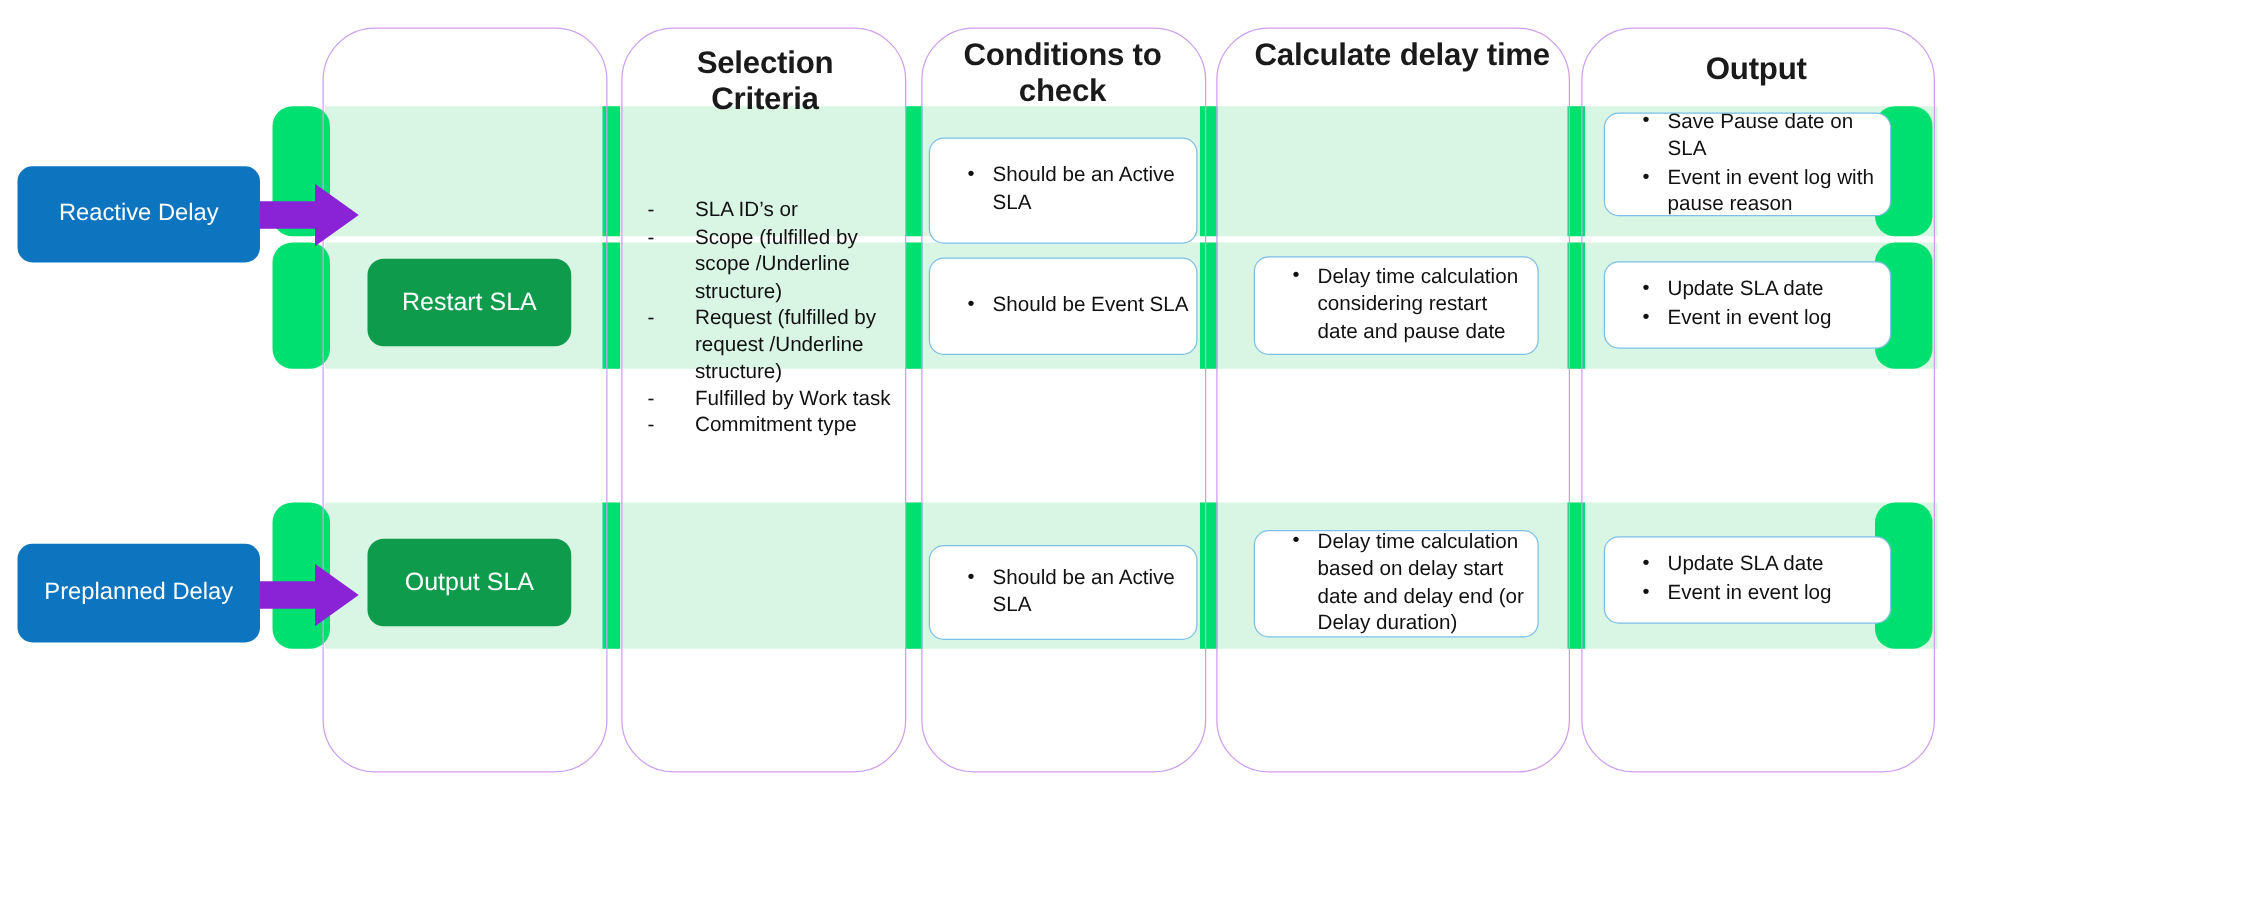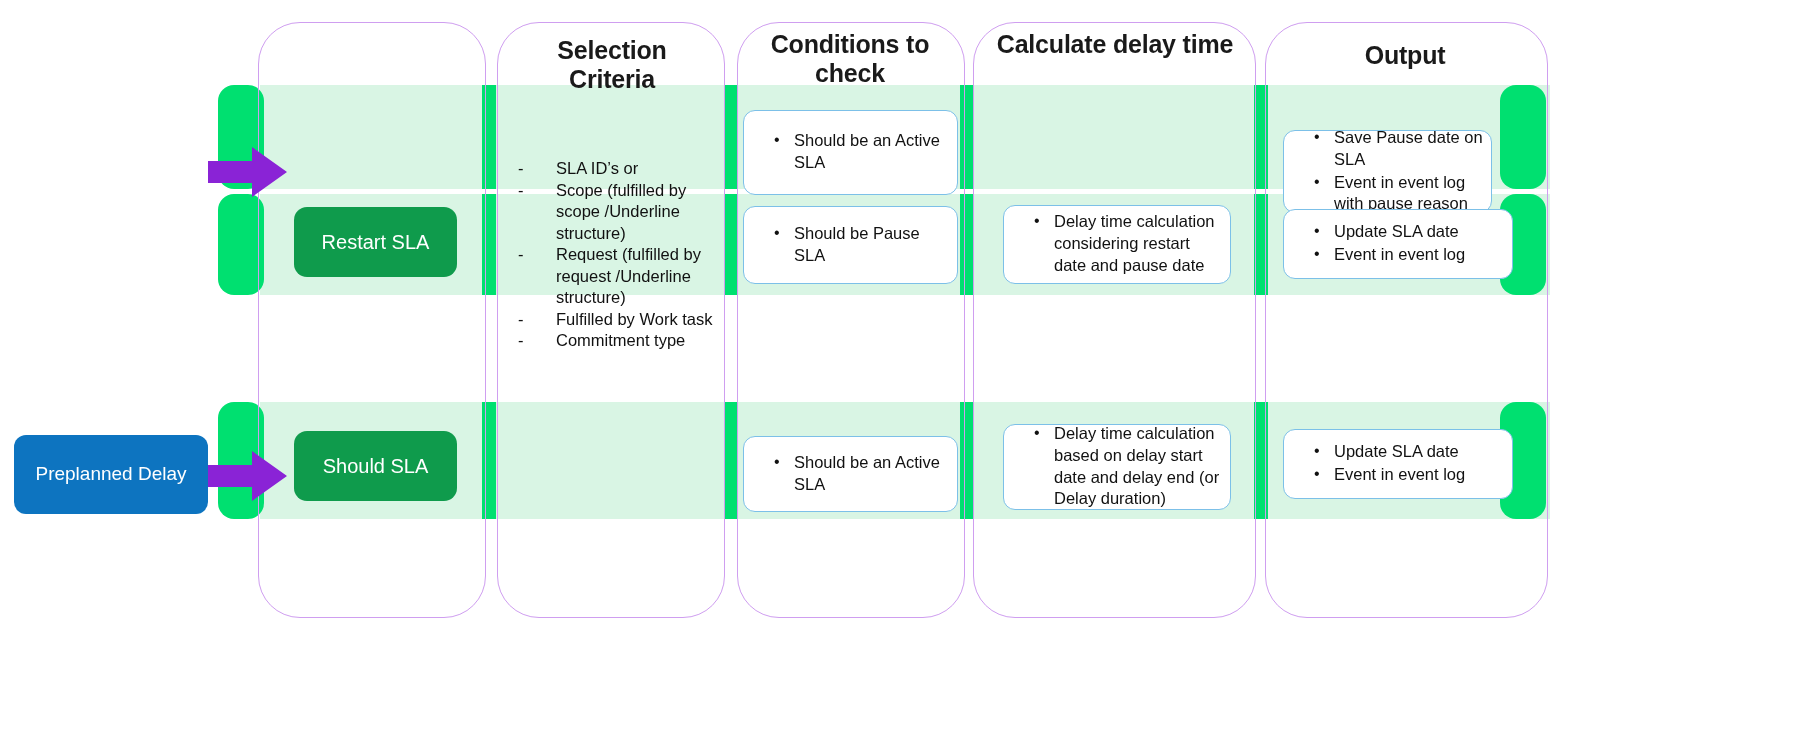--- a/index.html
+++ b/index.html
@@ -83,87 +83,90 @@
   <div class="col-outline" style="left:737px;top:22px;width:228px;height:596px;"></div>
   <div class="col-outline" style="left:973px;top:22px;width:283px;height:596px;"></div>
   <div class="col-outline" style="left:1265px;top:22px;width:283px;height:596px;"></div>
 
   <div class="col-head" style="left:512px;top:36px;width:200px;">
     <span>Selection Criteria</span>
   </div>
   <div class="col-head" style="left:750px;top:30px;width:200px;">
     <span>Conditions to check</span>
   </div>
-  <div class="col-head" style="left:990px;top:30px;width:250px;">
+  <div class="col-head" style="left:990px;top:30px;width:250px;text-align:right;">
     <span>Calculate delay time</span>
   </div>
   <div class="col-head" style="left:1280px;top:41px;width:250px;">
     <span>Output</span>
   </div>
 
+  <div class="trigger" style="left:14px;top:133px;width:194px;height:77px;">
+    <span>Reactive Delay</span>
+  </div>
   <div class="trigger" style="left:14px;top:435px;width:194px;height:79px;">
     <span>Preplanned Delay</span>
   </div>
 
   <div class="arrow" style="left:208px;top:145px;width:80px;height:54px;">
     <svg width="80" height="54" viewBox="0 0 80 54">
       <polygon points="0,16 44,16 44,2 79,27 44,52 44,38 0,38" fill="#8a23d6"></polygon>
     </svg>
   </div>
   <div class="arrow" style="left:208px;top:449px;width:80px;height:54px;">
     <svg width="80" height="54" viewBox="0 0 80 54">
       <polygon points="0,16 44,16 44,2 79,27 44,52 44,38 0,38" fill="#8a23d6"></polygon>
     </svg>
   </div>
 
   <div class="action" style="left:294px;top:207px;width:163px;height:70px;">
     <span>Restart SLA</span>
   </div>
   <div class="action" style="left:294px;top:431px;width:163px;height:70px;">
-    <span>Should SLA</span>
+    <span>Output SLA</span>
   </div>
 
   <div class="crit" style="left:518px;top:158px;width:196px;">
     <ul>
       <li>SLA ID’s or</li>
       <li>Scope (fulfilled by scope /Underline structure)</li>
       <li>Request (fulfilled by request /Underline structure)</li>
       <li>Fulfilled by Work task</li>
       <li>Commitment type</li>
     </ul>
   </div>
 
   <div class="note" style="left:743px;top:110px;width:215px;height:85px;">
     <ul>
       <li>Should be an Active SLA</li>
     </ul>
   </div>
   <div class="note" style="left:743px;top:206px;width:215px;height:78px;">
     <ul>
-      <li>Should be Pause SLA</li>
+      <li>Should be Event SLA</li>
     </ul>
   </div>
   <div class="note" style="left:743px;top:436px;width:215px;height:76px;">
     <ul>
       <li>Should be an Active SLA</li>
     </ul>
   </div>
 
   <div class="note" style="left:1003px;top:205px;width:228px;height:79px;">
     <ul>
       <li>Delay time calculation considering restart date and pause date</li>
     </ul>
   </div>
   <div class="note" style="left:1003px;top:424px;width:228px;height:86px;">
     <ul>
       <li>Delay time calculation based on delay start date and delay end (or Delay duration)</li>
     </ul>
   </div>
 
-  <div class="note" style="left:1283px;top:90px;width:209px;height:83px;margin-top:40px;">
+  <div class="note" style="left:1283px;top:90px;width:230px;height:83px;">
     <ul>
       <li>Save Pause date on SLA</li>
       <li>Event in event log with pause reason</li>
     </ul>
   </div>
   <div class="note" style="left:1283px;top:209px;width:230px;height:70px;">
     <ul>
       <li>Update SLA date</li>
       <li>Event in event log</li>
     </ul>

